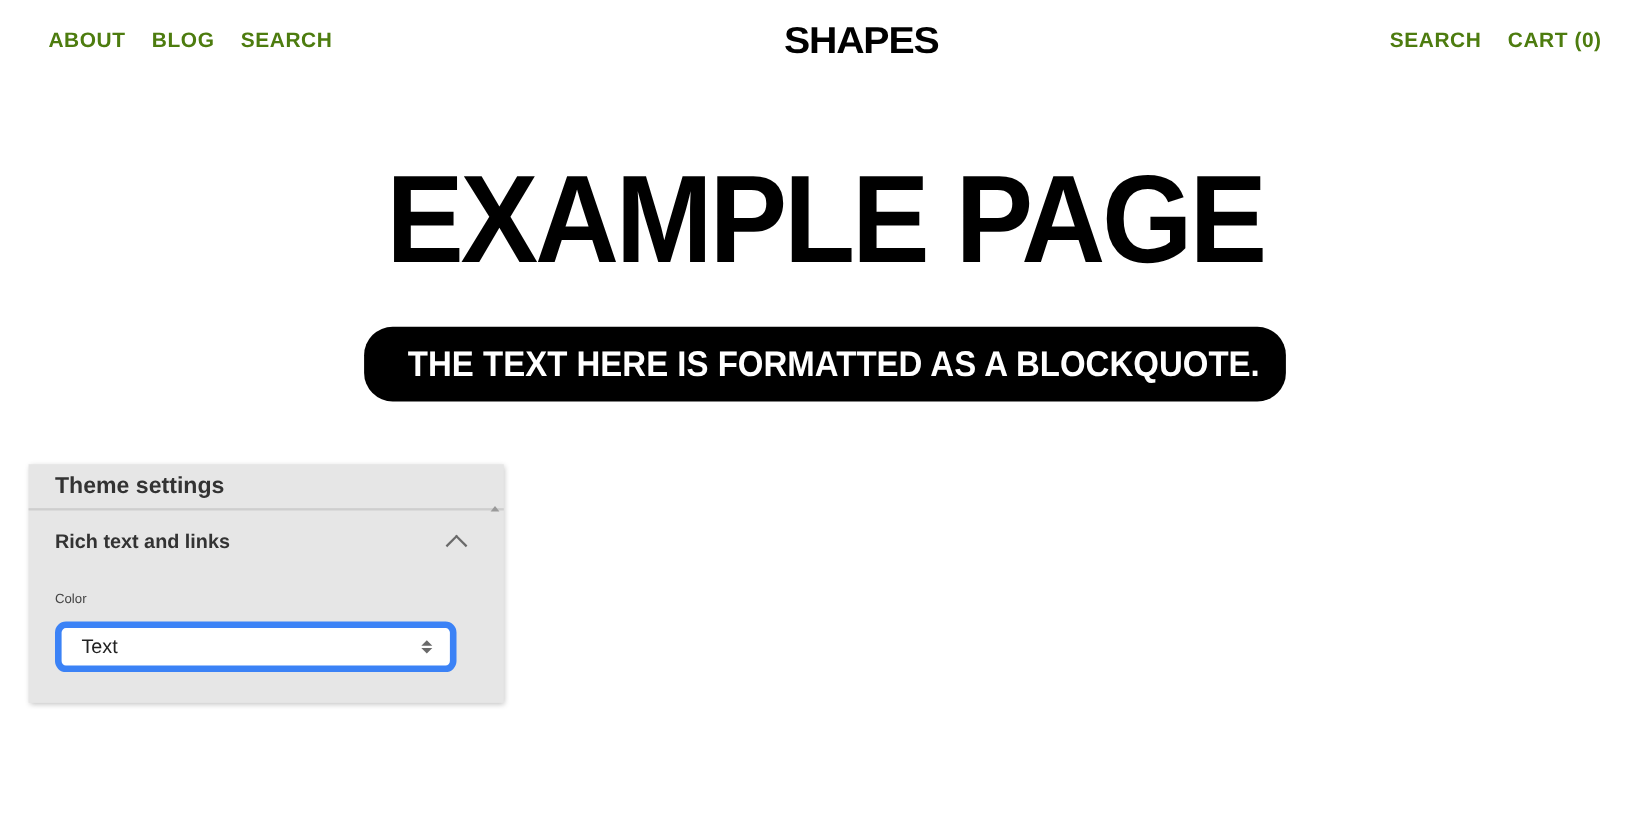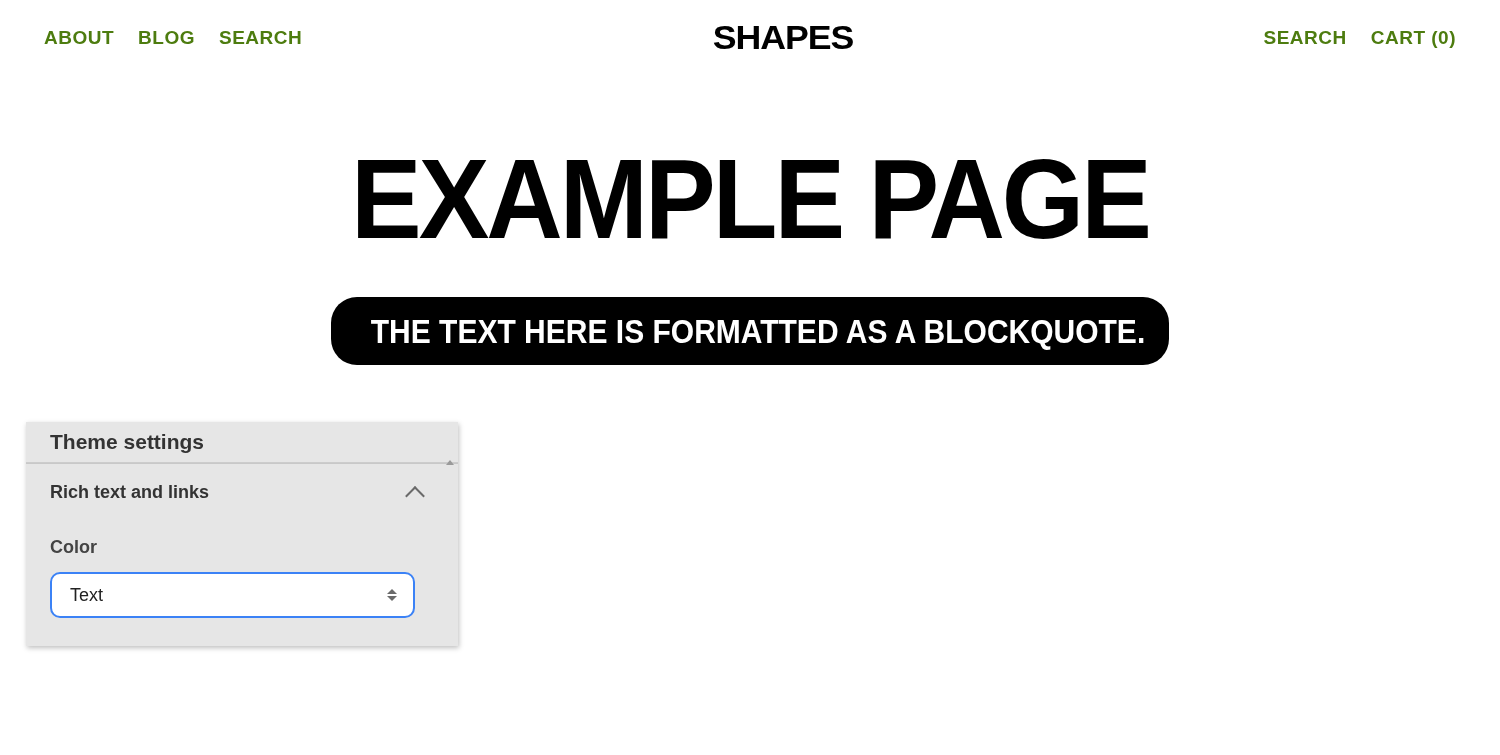--- a/index.html
+++ b/index.html
@@ -120,33 +120,33 @@
     transform: rotate(45deg);
     margin-top: 6px;
   }
   .sub-label {
     font-weight: 700;
     font-size: 19px;
     margin-top: 28px;
     color: #3a3a3a;
   }
   .field-label {
-    font-size: 18px;
+    font-size: 12px;
     margin-top: 34px;
     color: #444;
-    font-weight: 700;
+    font-weight: 400;
   }
   .select-wrap {
     margin-top: 14px;
     position: relative;
   }
   .select-box {
     width: 365px;
     height: 46px;
-    border: 2px solid #3b82f6;
+    border: 6px solid #3b82f6;
     border-radius: 10px;
     background: #fff;
     padding: 0 18px;
     font-size: 18px;
     color: #222;
     display: flex;
     align-items: center;
     cursor: pointer;
     position: relative;
   }

